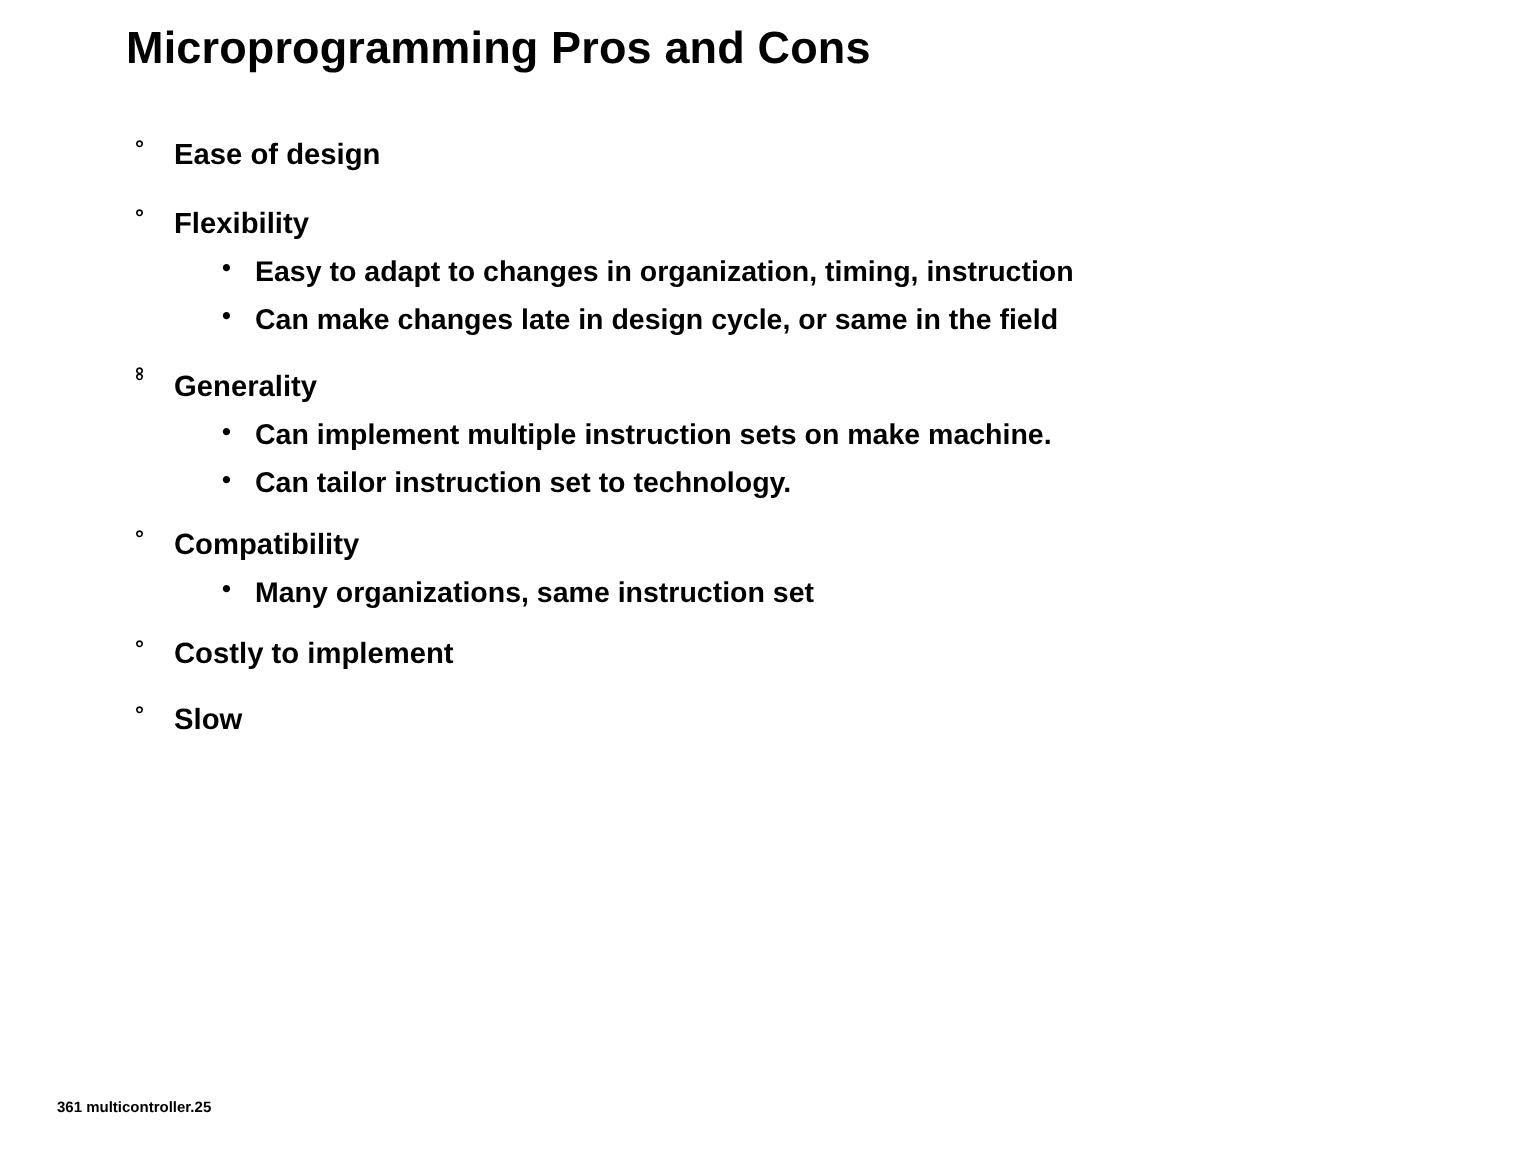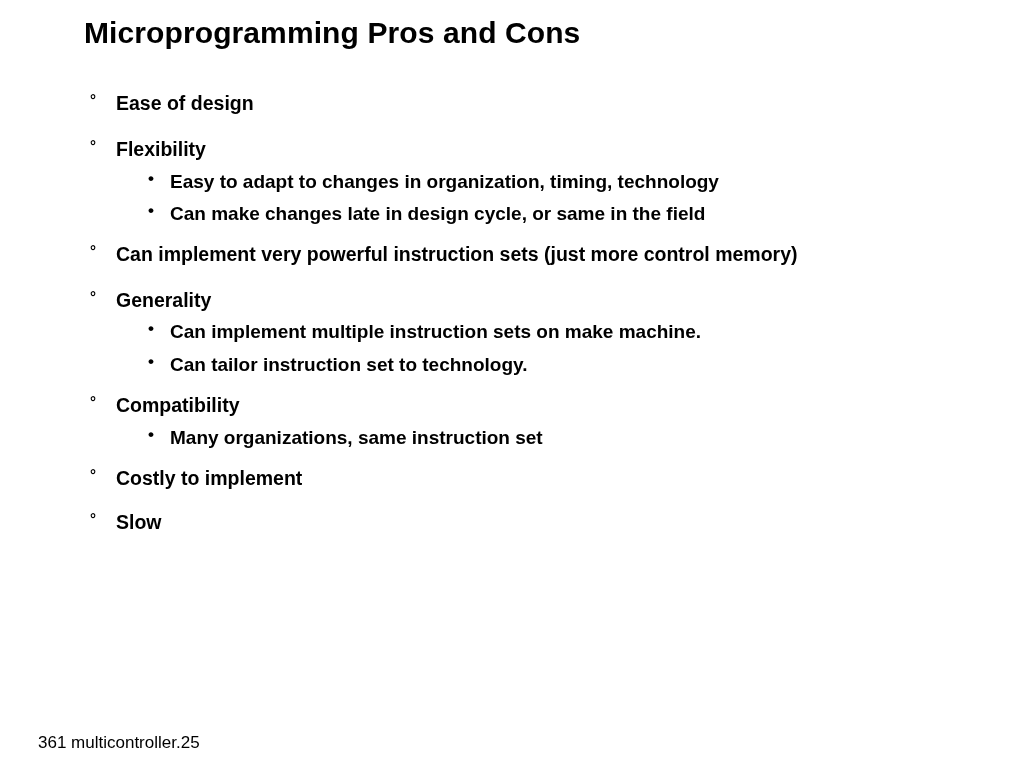--- a/index.html
+++ b/index.html
@@ -79,22 +79,22 @@
   .lvl1.tight {
     margin-bottom: 20px;
   }
   .has-sub {
     margin-bottom: 18px;
   }
   .footer {
     position: absolute;
     left: 38px;
     top: 733px;
-    font-size: 17px;
-    font-weight: normal;
+    font-size: 10px;
+    font-weight: bold;
     color: #000000;
   }
 </style>
 </head>
 <body>
 
 <div class="slide">
 
   <div class="slide-title">Microprogramming Pros and Cons</div>
 
@@ -104,32 +104,31 @@
       <span class="bullet">°</span>
       <span>Ease of design</span>
     </li>
 
     <li class="lvl1 has-sub">
       <span class="bullet">°</span>
       <span>Flexibility</span>
       <ul class="sublist">
         <li class="lvl2">
           <span class="bullet">•</span>
-          <span>Easy to adapt to changes in organization, timing, technology</span>
+          <span>Easy to adapt to changes in organization, timing, instruction</span>
         </li>
         <li class="lvl2">
           <span class="bullet">•</span>
           <span>Can make changes late in design cycle, or same in the field</span>
         </li>
       </ul>
     </li>
 
     <li class="lvl1">
       <span class="bullet">°</span>
-      <span>Can implement very powerful instruction sets (just  more  control memory)</span>
     </li>
 
     <li class="lvl1 has-sub">
       <span class="bullet">°</span>
       <span>Generality</span>
       <ul class="sublist">
         <li class="lvl2">
           <span class="bullet">•</span>
           <span>Can implement multiple instruction sets on make machine.</span>
         </li>

